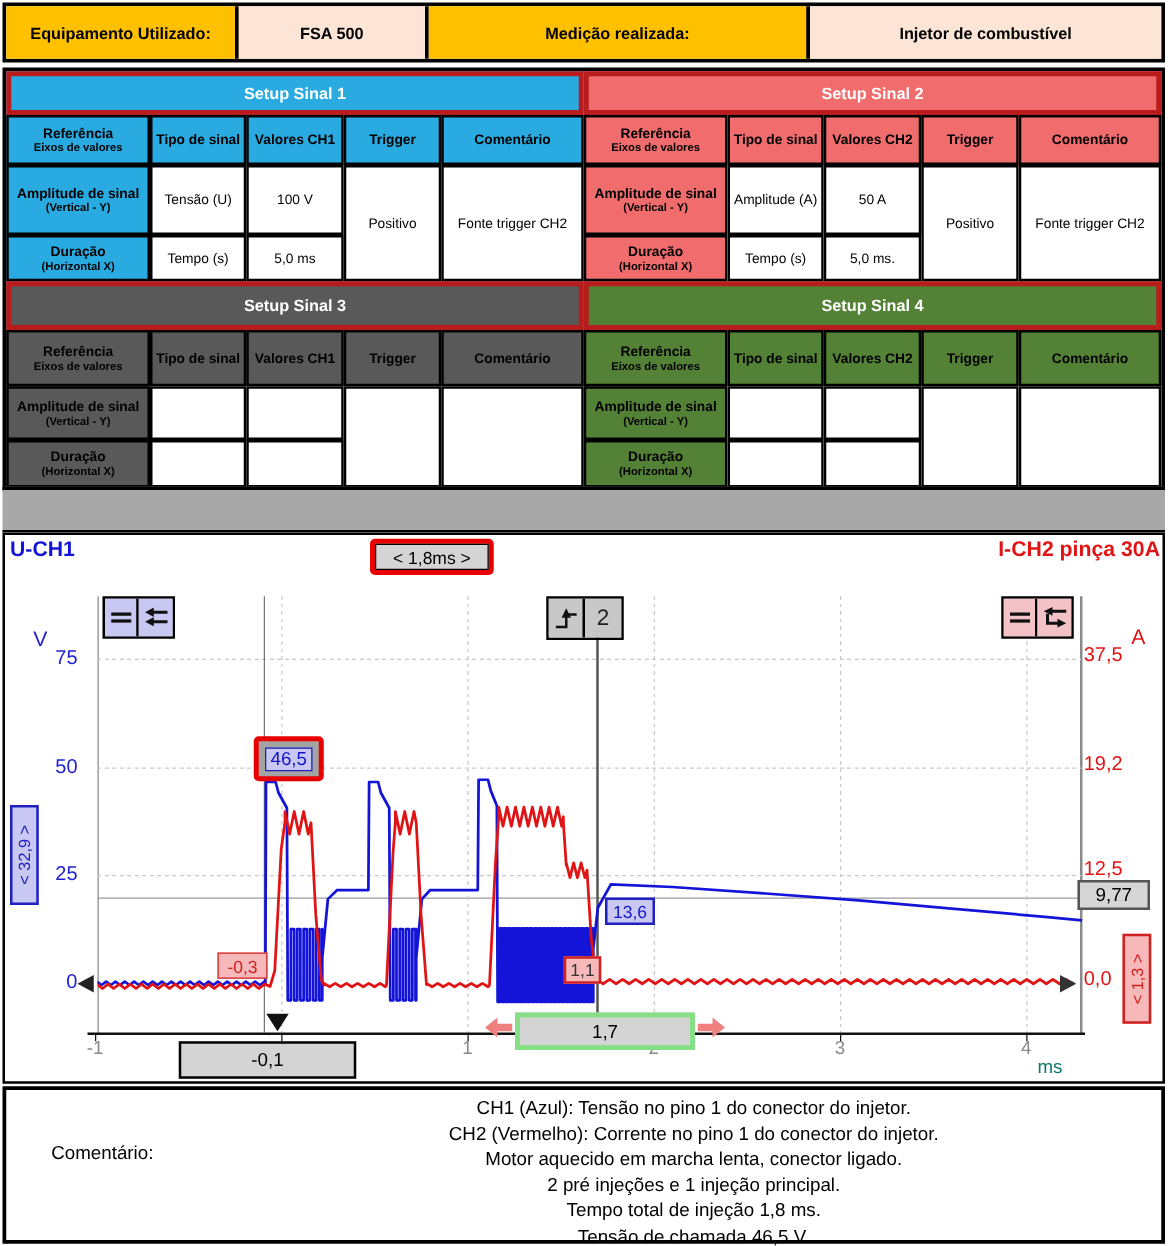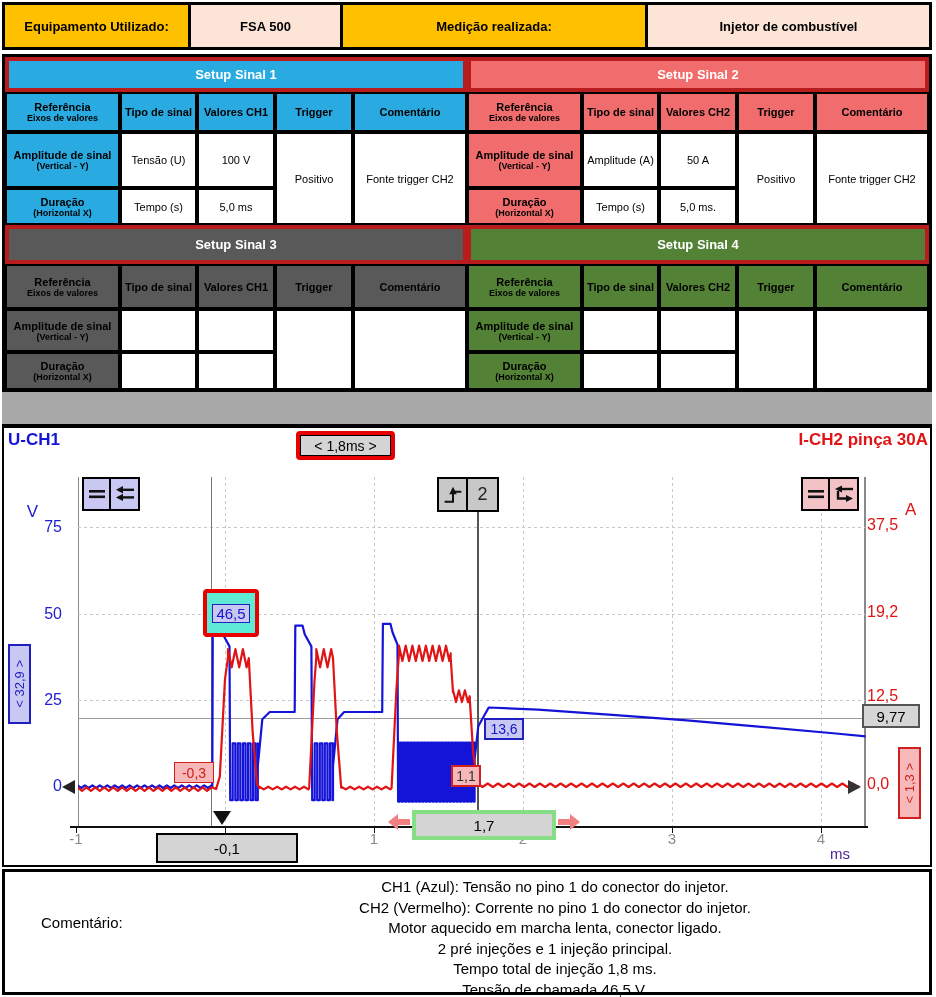--- a/index.html
+++ b/index.html
@@ -66,39 +66,39 @@
   .pl-left{left:78px;top:477px;width:1px;height:350px;background:#8a8a8a;position:absolute;}
   .pl-right{left:864px;top:477px;width:2px;height:350px;background:#8a8a8a;position:absolute;}
   .xaxis{left:70px;top:826px;width:798px;height:2px;background:#111;position:absolute;}
   .tick{position:absolute;top:828px;width:1px;height:5px;background:#111;}
 
   .ylab{position:absolute;font-size:16px;}
   .yl{color:#2020D0;text-align:right;width:26px;}
   .yr{color:#E01414;text-align:left;}
   .xlab{position:absolute;top:830px;width:30px;text-align:center;
         font-size:15px;color:#8a8a8a;}
-  .msunit{position:absolute;left:830px;top:845px;font-size:15px;color:#4c1d95;}
+  .msunit{position:absolute;left:830px;top:845px;font-size:15px;color:#0f766e;}
 
   .iconpair{position:absolute;display:flex;border:2px solid #000;box-sizing:border-box;}
   .iconcell{width:27px;height:30px;display:flex;align-items:center;justify-content:center;
         border-right:2px solid #000;box-sizing:border-box;}
   .iconcell:last-child{border-right:none;}
   .ic-blue{background:#C8C8F2;} .ic-gray{background:#C8C8C8;} .ic-pink{background:#F2C2C6;}
   .trignum{font-size:18px;color:#222;font-family:"Liberation Sans",sans-serif;}
 
   .slider{position:absolute;display:flex;align-items:center;justify-content:center;
         box-sizing:border-box;}
   .vtext{writing-mode:vertical-rl;transform:rotate(180deg);font-size:13px;white-space:nowrap;}
   .slider-l{left:8px;top:644px;width:23px;height:80px;background:#C8C8F2;
         border:2px solid #2020C0;color:#2020C0;}
   .slider-r{left:898px;top:747px;width:23px;height:72px;background:#F6B8B8;
         border:2px solid #D02020;color:#D02020;}
 
-  .peakbox{left:203px;top:589px;width:56px;height:48px;border:4px solid #E80000;
-        border-radius:4px;background:#5eead4;display:flex;align-items:center;
+  .peakbox{left:203px;top:589px;width:56px;height:36px;border:4px solid #E80000;
+        border-radius:4px;background:#a3a3a3;display:flex;align-items:center;
         justify-content:center;box-sizing:border-box;}
   .peakbox span{color:#1414C8;font-size:15px;outline:1px solid #2020C0;
         padding:0 3px;background:#C8C8F2;}
   .val-blue{background:#C8C8F2;border:2px solid #2020C0;color:#1414C8;
         font-size:14px;display:flex;align-items:center;justify-content:center;
         box-sizing:border-box;}
   .val-pink{background:#F6B8B8;border:1px solid #D02020;color:#D02020;
         font-size:14px;display:flex;align-items:center;justify-content:center;
         box-sizing:border-box;}
   .avgbox{left:862px;top:704px;width:58px;height:24px;background:#D6D6D6;
@@ -360,21 +360,21 @@
       <span>46,5</span>
     </div>
   <div class="abs val-pink" style="left:174px;top:762px;width:40px;height:21px;">-0,3</div>
   <div class="abs val-pink" style="left:451px;top:753px;width:30px;height:22px;border-width:2px;color:#333;margin-top:12px;">1,1</div>
   <div class="abs val-blue" style="left:484px;top:718px;width:40px;height:22px;">13,6</div>
 
   <div class="tri-left" style="left:62px;top:780px;"></div>
   <div class="tri-right" style="left:848px;top:780px;"></div>
   <div class="tri-down" style="left:213px;top:811px;"></div>
 
-  <div class="graytag" style="left:156px;top:833px;width:142px;height:30px;text-align:right;">-0,1</div>
+  <div class="graytag" style="left:143px;top:833px;width:142px;height:30px;text-align:right;">-0,1</div>
   <svg class="abs" style="left:388px;top:814px;" width="22" height="16" viewBox="0 0 22 16">
       <path d="M0 8 L10 0 L10 5 L22 5 L22 11 L10 11 L10 16 Z" fill="#F08080"></path>
     </svg>
   <div class="greenbox">1,7</div>
   <svg class="abs" style="left:558px;top:814px;" width="22" height="16" viewBox="0 0 22 16">
       <path d="M22 8 L12 0 L12 5 L0 5 L0 11 L12 11 L12 16 Z" fill="#F08080"></path>
     </svg>
 
   <div class="commentpanel">
     <div class="comment-label">Comentário:</div>

